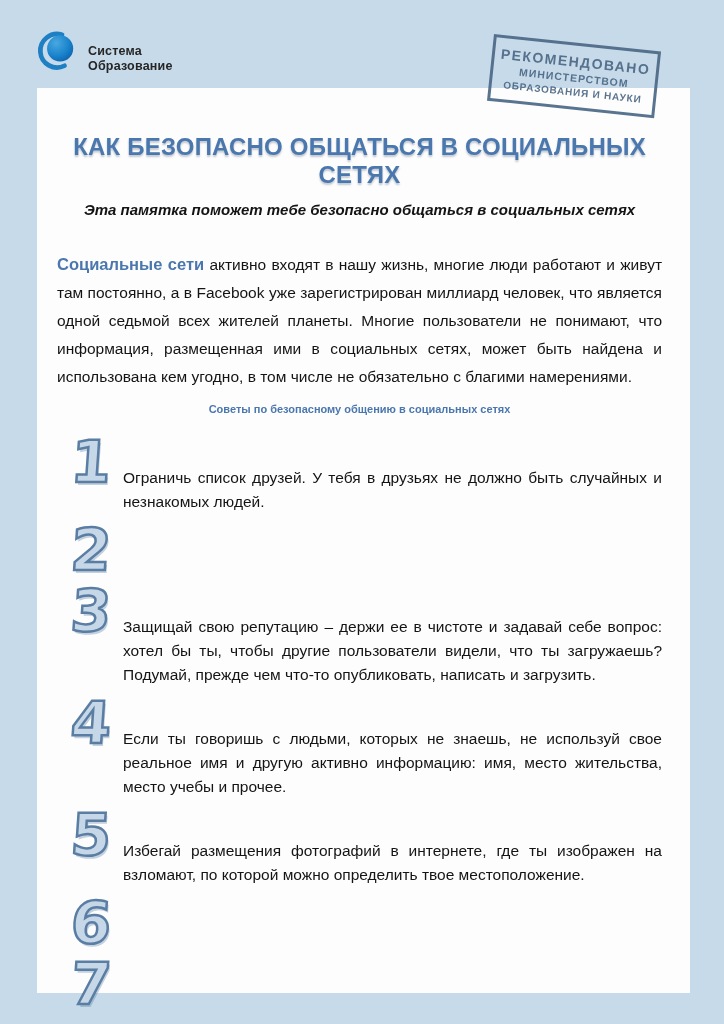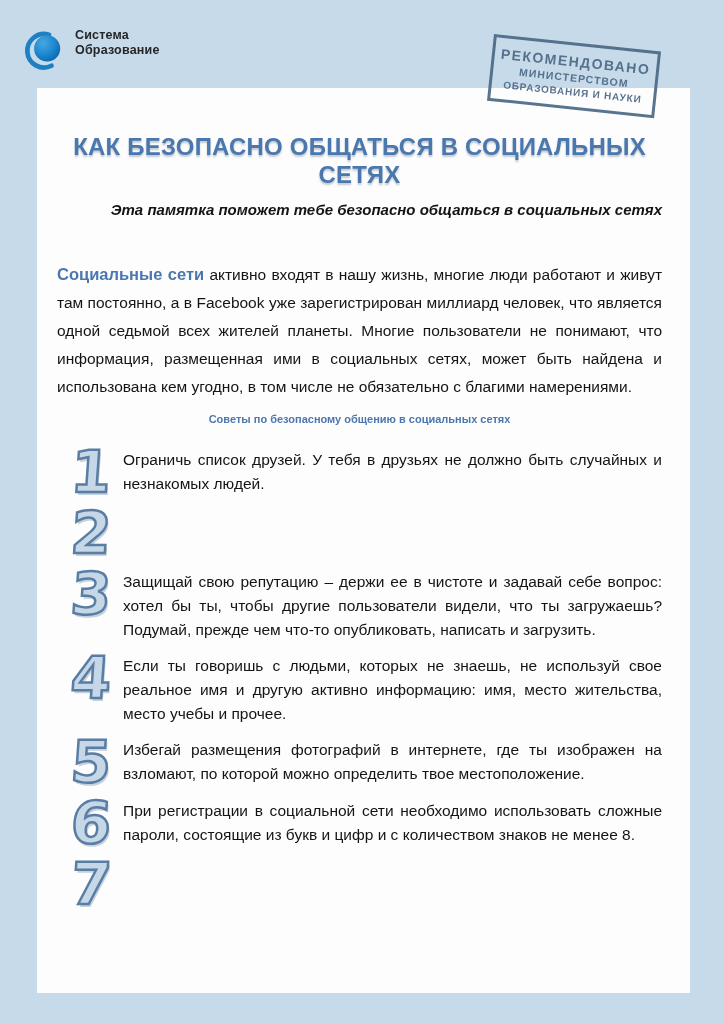--- a/index.html
+++ b/index.html
@@ -7,22 +7,22 @@
   body {
     font-family: "Liberation Sans", sans-serif;
     background: #c7dae9;
     position: relative;
     overflow: hidden;
   }
   .page { position: relative; width: 724px; height: 1024px; }
 
   
   .logo {
-    position: absolute; left: 21px; top: 28px;
-    display: flex; align-items: flex-start; gap: 8px;
+    position: absolute; left: 34px; top: 28px;
+    display: flex; align-items: flex-end; gap: 8px;
   }
   .logo svg { width: 46px; height: 46px; display: block; }
   .logo-text { display: flex; flex-direction: column; }
   .logo-text span {
     font-size: 12.5px; font-weight: bold; color: #262626; line-height: 15px;
     letter-spacing: .2px;
   }
 
   
   .stamp {
@@ -51,24 +51,24 @@
   }
   h1.title {
     text-align: center;
     font-size: 24px; font-weight: bold;
     color: #4a77ae;
     letter-spacing: .2px;
     text-shadow: 0 2px 2px rgba(40,60,90,.28);
     margin-bottom: 12px;
   }
   p.subtitle {
-    text-align: right;
+    text-align: center;
     font-size: 15px; font-style: italic; font-weight: bold;
     color: #141414;
-    margin-bottom: 42px;
+    margin-bottom: 32px;
   }
   p.intro {
     font-size: 15.5px; line-height: 28px;
     color: #141414;
     text-align: justify;
     margin-bottom: 12px;
   }
   p.intro .lead {
     color: #4a77ae; font-weight: bold; font-size: 16.5px;
   }
@@ -99,20 +99,21 @@
     transform: skewX(-4deg);
     text-align: center;
     user-select: none;
   }
   .tip-text {
     flex: 1;
     font-size: 15.5px; line-height: 24px;
     color: #141414;
     text-align: justify;
     padding-top: 1px;
+    margin-top: 28px;
   }
 </style>
 </head>
 <body>
 
 <div class="page">
 
   <div class="logo">
     <svg viewBox="0 0 44 44" aria-hidden="true">
       <defs>
@@ -165,21 +166,20 @@
     <p class="tip-text">Если ты говоришь с людьми, которых не знаешь, не используй свое реальное имя и другую активно информацию: имя, место жительства, место учебы и прочее.</p>
   </li>
 
   <li class="tip">
     <span class="tip-num">5</span>
     <p class="tip-text">Избегай размещения фотографий в интернете, где ты изображен на взломают, по которой можно определить твое местоположение.</p>
   </li>
 
   <li class="tip">
     <span class="tip-num">6</span>
-    <p class="tip-text">При регистрации в социальной сети необходимо использовать сложные пароли, состоящие из букв и цифр и с количеством знаков не менее 8.</p>
   </li>
 
   <li class="tip">
     <span class="tip-num">7</span>
   </li>
 </ol>
   </main>
 
 </div>
 

